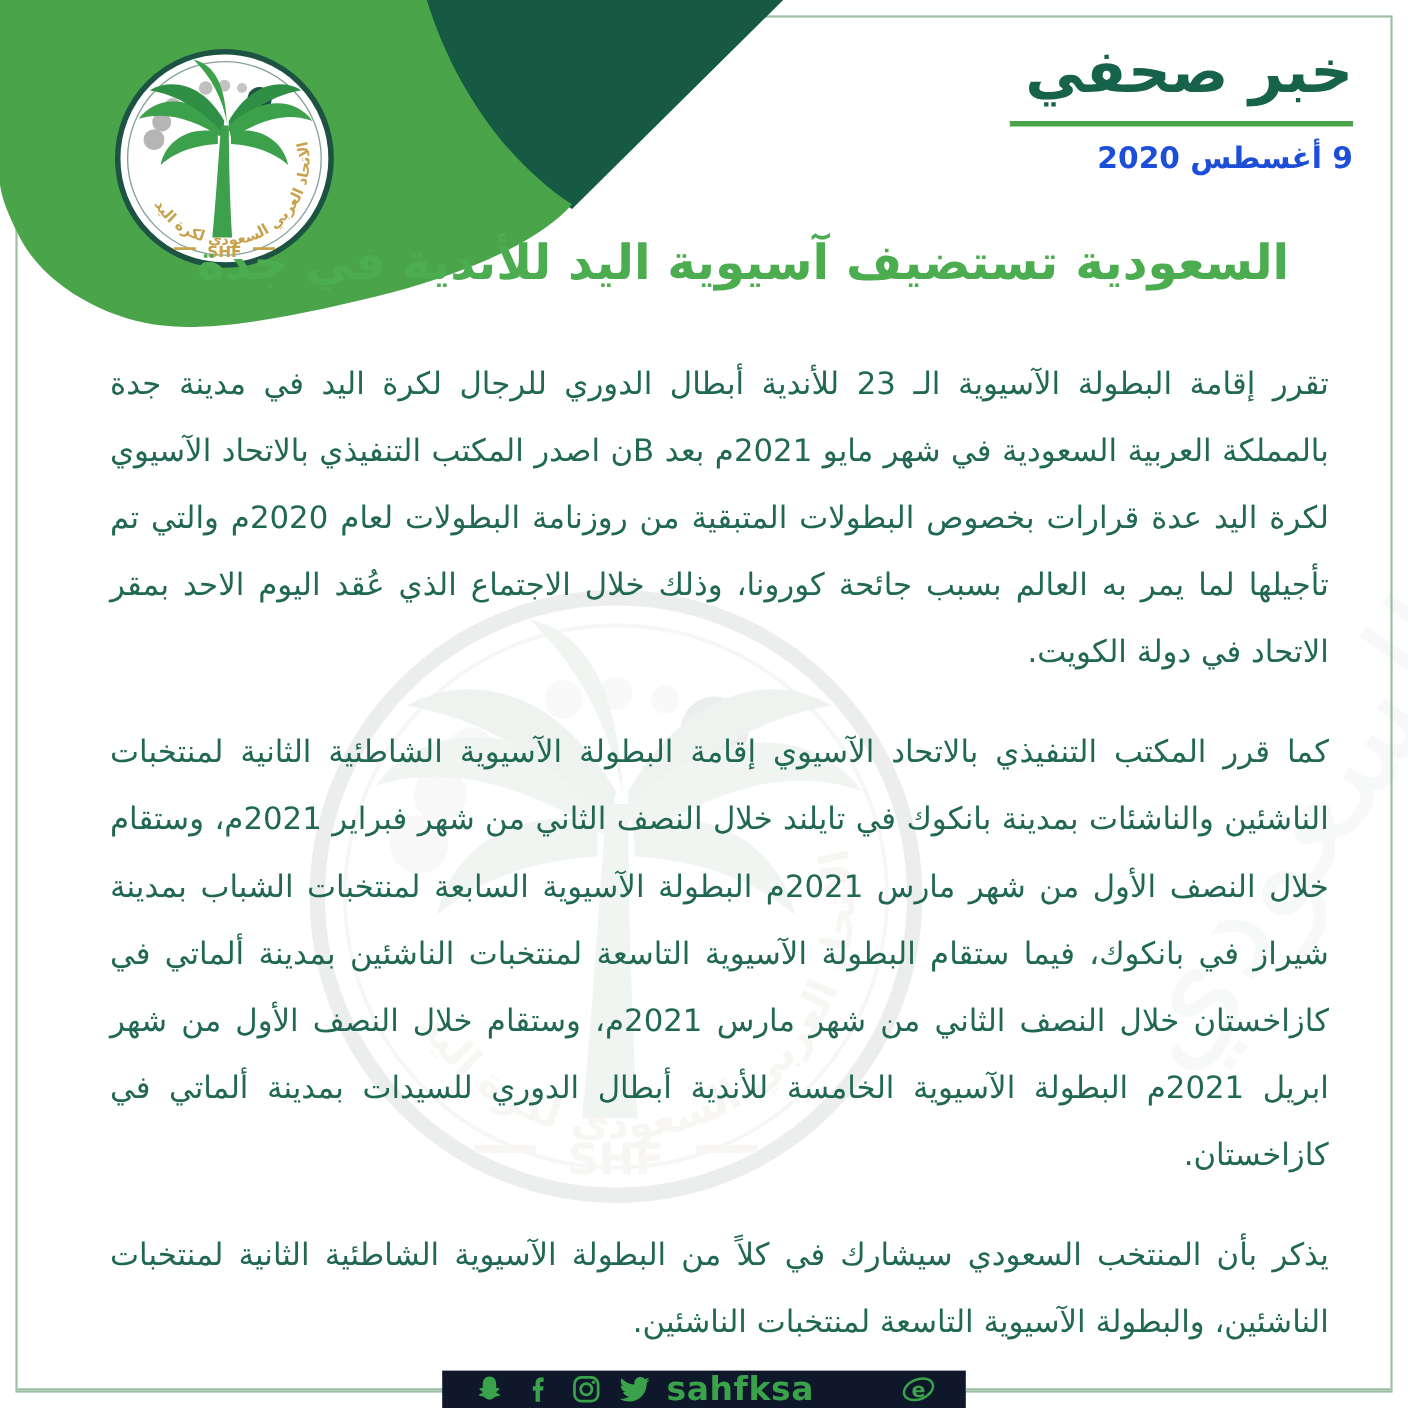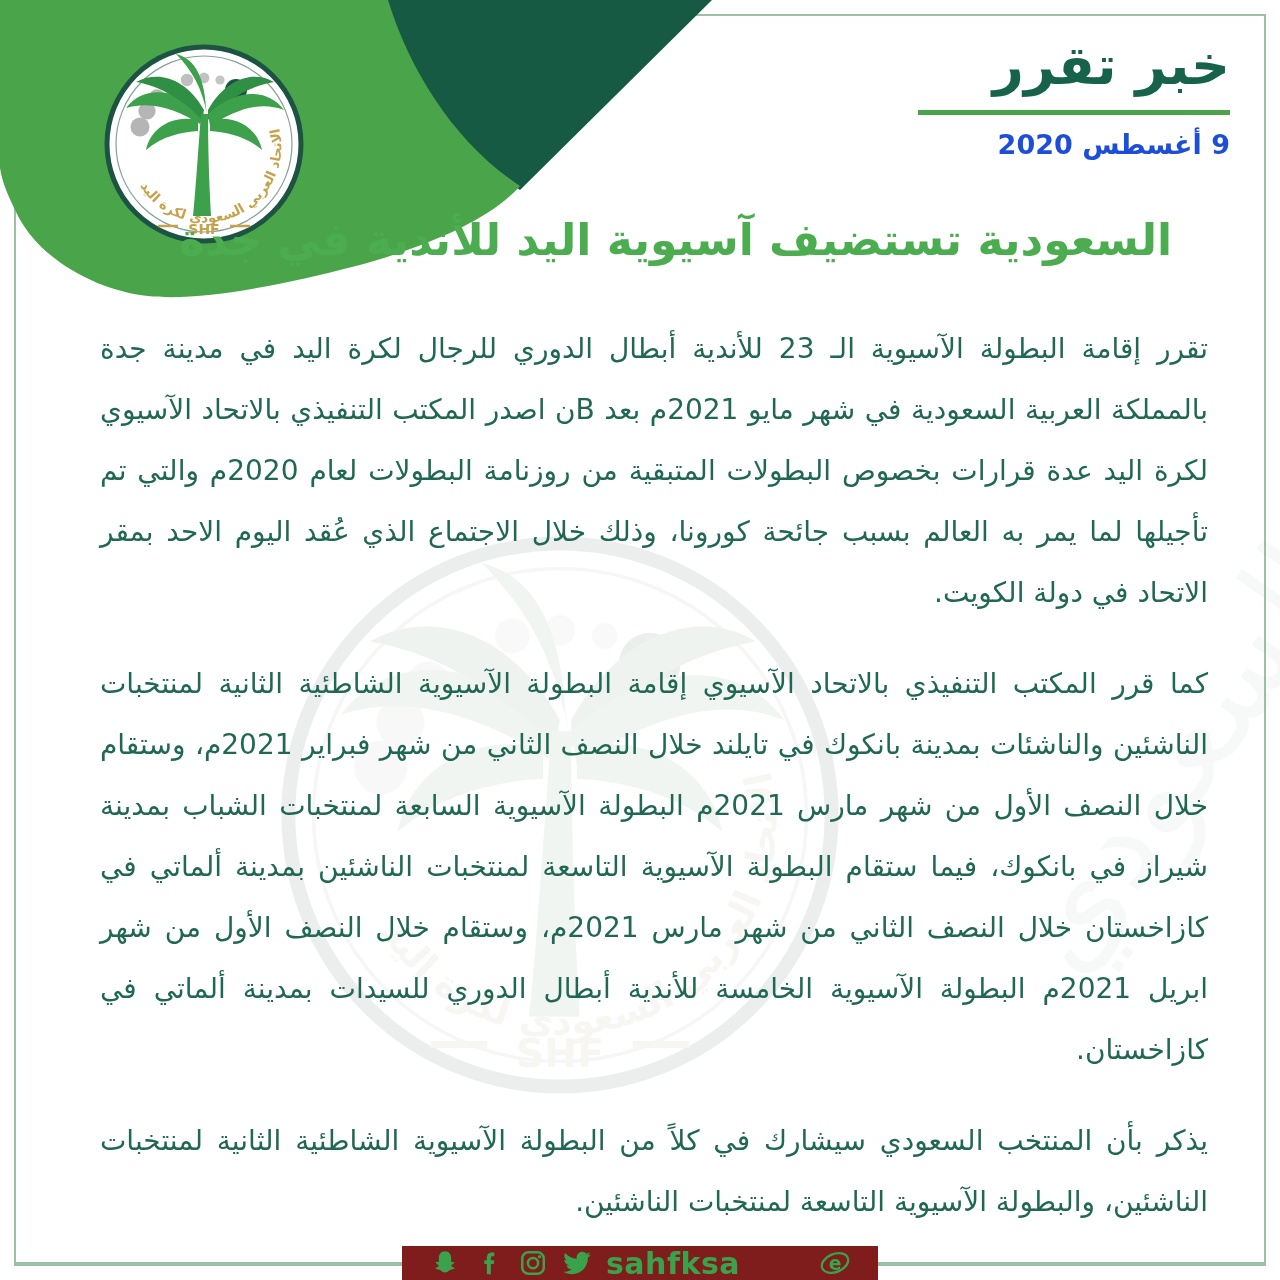--- a/index.html
+++ b/index.html
@@ -32,21 +32,21 @@
   }
   .body-text p { margin-bottom:30px;margin-left:28px; }
 
   .footer {
     position:absolute; left:16px; right:16px; top:1240px; height:46px;
     display:flex; align-items:center;
   }
   .footer .rule { flex:1; height:2px; background:#9cc0a4; }
   .footer-content {
     display:flex; align-items:center; gap:14px;
-    background:#7f1d1d; padding:0 28px; color:#3aa24b;
+    background:#0f172a; padding:0 28px; color:#3aa24b;
   }
   .footer-content .handle, .footer-content .website {
     font-size:30px; font-weight:bold; color:#3aa24b; letter-spacing:.5px;
   }
   .icon { width:30px; height:30px; display:block; }
   .icon-gap { width:52px; }
 </style>
 </head>
 <body>
 
@@ -103,21 +103,21 @@
              C 286,284 200,302 148,296
              C 100,291 42,262 18,216
              C 8,196 2,182 0,168 Z" fill="#4aa54a"></path>
 
     <g>
       <use href="#logoSym" transform="translate(204,144)"></use>
     </g>
   </svg>
 
   <div class="kicker-block">
-    <div class="kicker">خبر تقرر</div>
+    <div class="kicker">خبر صحفي</div>
     <div class="kicker-rule"></div>
     <div class="date">9 أغسطس 2020</div>
   </div>
 
   <div class="title" dir="rtl">السعودية تستضيف آسيوية اليد للأندية في جدة</div>
 
   <div class="body-text" dir="rtl">
     <p>تقرر إقامة البطولة الآسيوية الـ 23 للأندية أبطال الدوري للرجال لكرة اليد في مدينة جدة بالمملكة العربية السعودية في شهر مايو 2021م بعد Bن اصدر المكتب التنفيذي بالاتحاد الآسيوي لكرة اليد عدة قرارات بخصوص البطولات المتبقية من روزنامة البطولات لعام 2020م والتي تم تأجيلها لما يمر به العالم بسبب جائحة كورونا، وذلك خلال الاجتماع  الذي عُقد اليوم الاحد بمقر الاتحاد في دولة الكويت.</p>
     <p>كما قرر المكتب التنفيذي بالاتحاد الآسيوي إقامة البطولة الآسيوية الشاطئية الثانية لمنتخبات الناشئين والناشئات بمدينة بانكوك في تايلند خلال النصف الثاني من شهر فبراير 2021م، وستقام خلال النصف الأول من شهر مارس 2021م البطولة الآسيوية السابعة لمنتخبات الشباب بمدينة شيراز في بانكوك، فيما ستقام البطولة الآسيوية التاسعة لمنتخبات الناشئين بمدينة ألماتي في كازاخستان خلال النصف الثاني من شهر مارس 2021م، وستقام خلال النصف الأول من شهر ابريل 2021م البطولة الآسيوية الخامسة للأندية أبطال الدوري للسيدات بمدينة ألماتي في كازاخستان.</p>
     <p>يذكر بأن المنتخب السعودي سيشارك في كلاً من البطولة الآسيوية الشاطئية الثانية لمنتخبات الناشئين، والبطولة الآسيوية التاسعة لمنتخبات الناشئين.</p>

